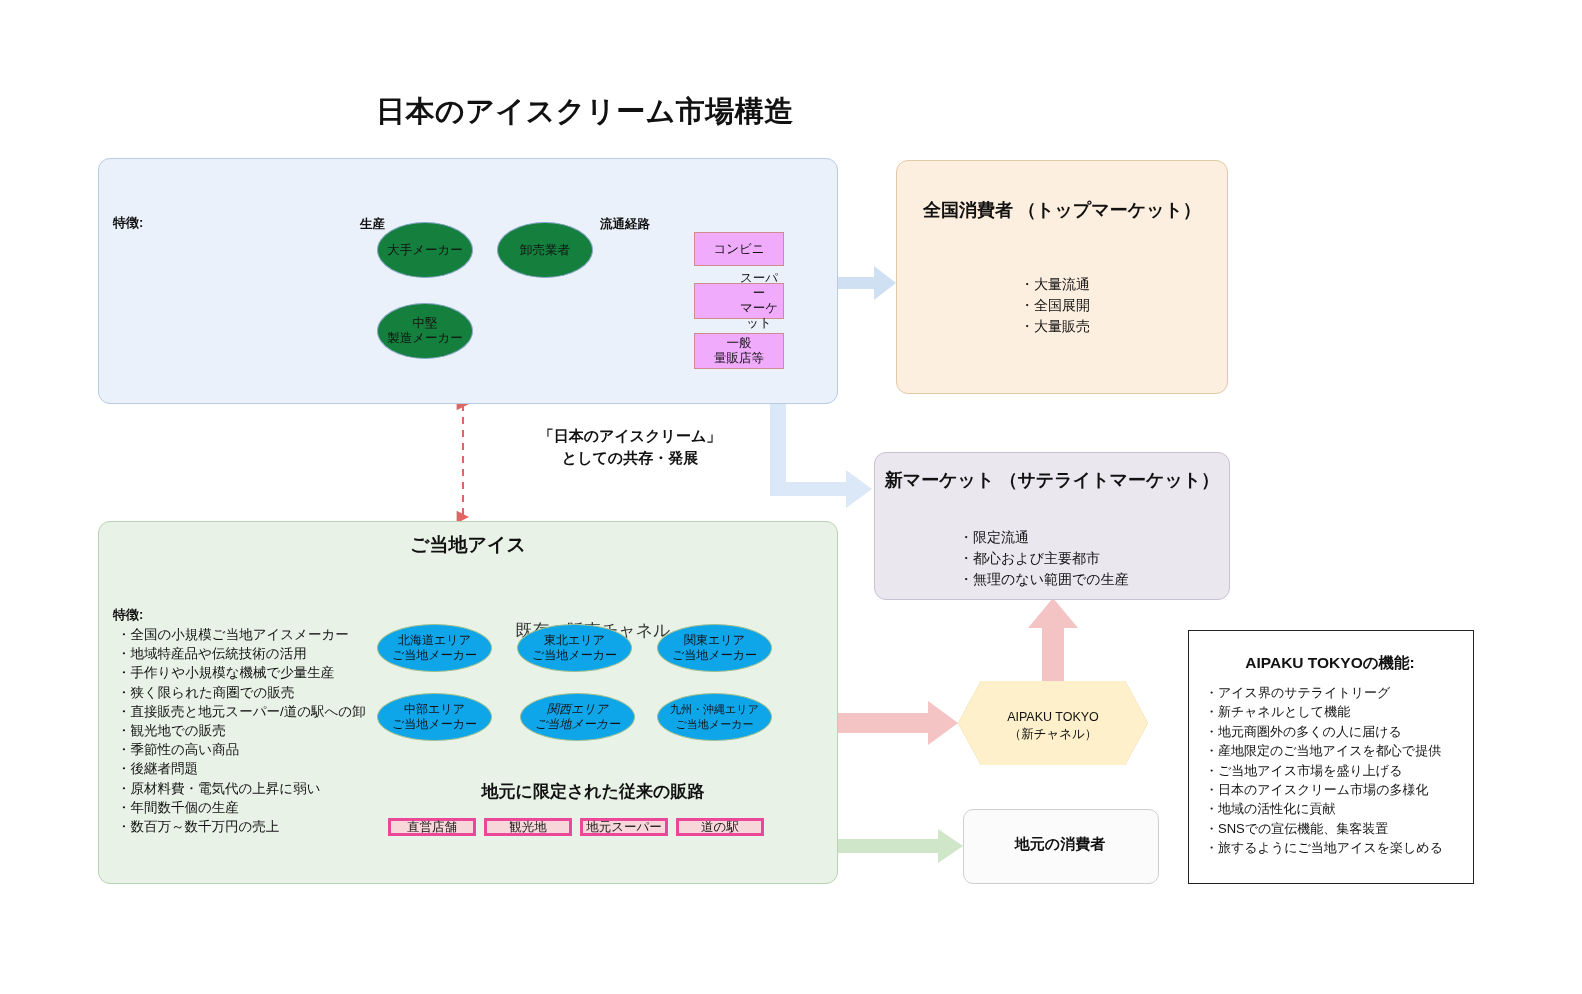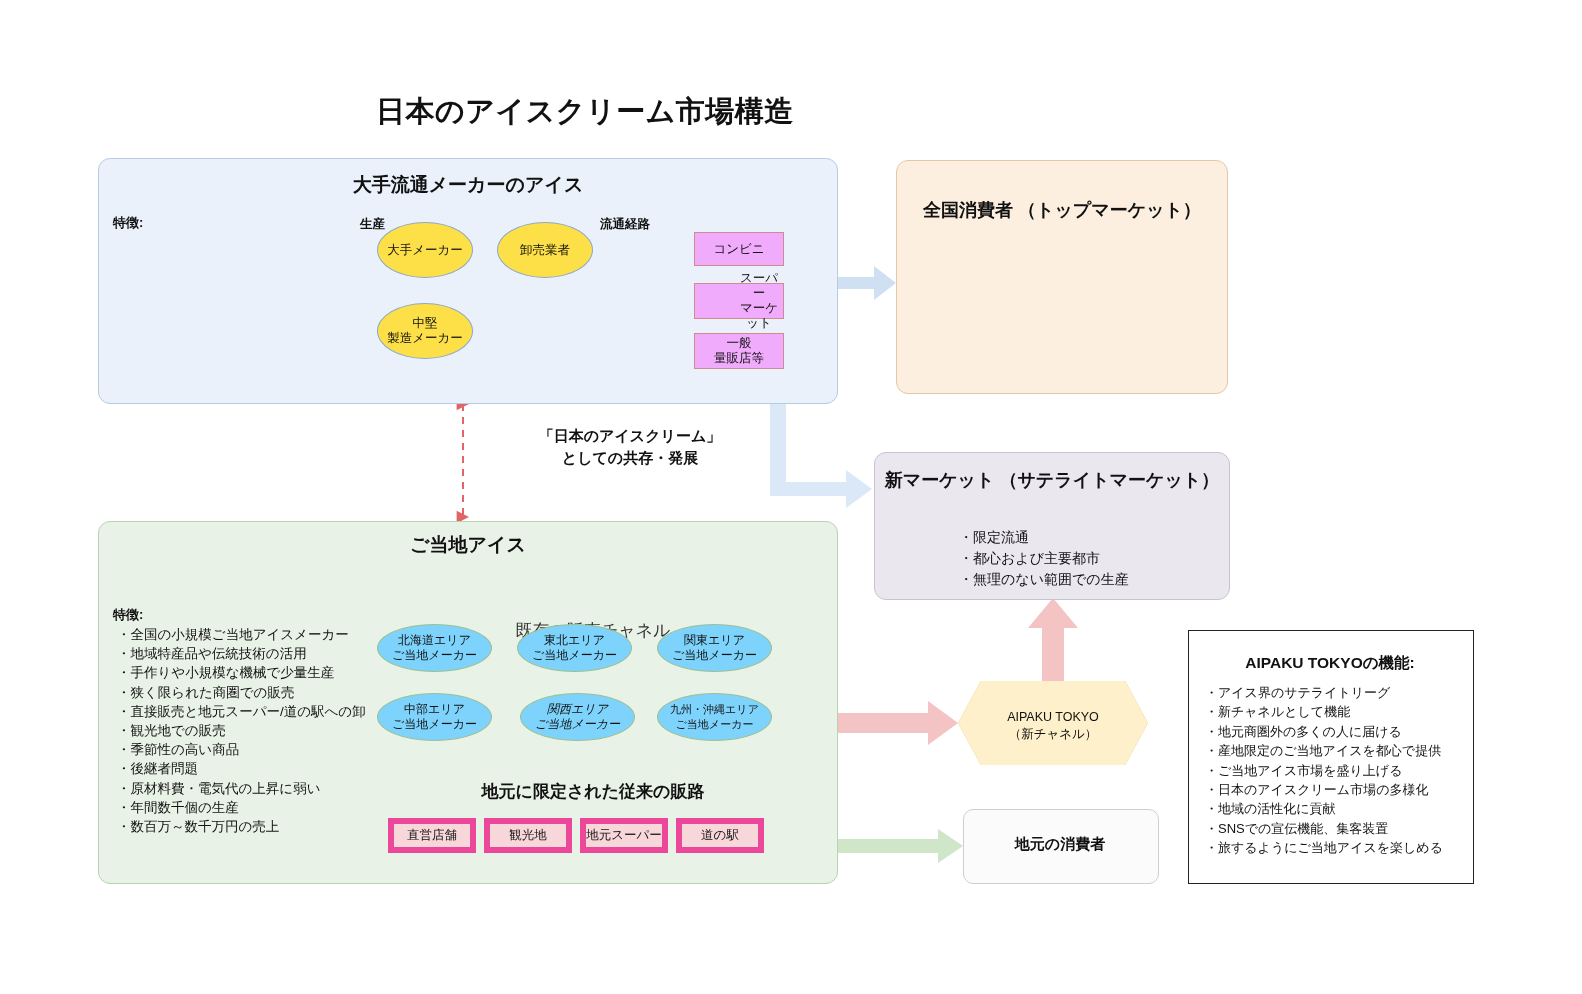--- a/index.html
+++ b/index.html
@@ -131,21 +131,21 @@
   .ell{
     border-radius:50%;
     display:flex;
     align-items:center;
     justify-content:center;
     text-align:center;
     box-sizing:border-box;
     white-space:pre-line;
   }
   .ell-blue{
-    background:#fde047;
+    background:#15803d;
     border:1px solid #8ba8cc;
     font-size:12.5px;
     line-height:15px;
     color:#111;
   }
   #ell-major{left:377px; top:222px; width:96px; height:56px;}
   #ell-mid{left:377px; top:303px; width:96px; height:56px;}
   #ell-whole{left:497px; top:222px; width:96px; height:56px;}
 
   
@@ -161,21 +161,21 @@
     color:#111;
     box-sizing:border-box;
     white-space:pre-line;
   }
   #pb-konbini{left:694px; top:232px; width:90px; height:34px;}
   #pb-super{left:694px; top:283px; width:90px; height:36px;padding-left:40px;}
   #pb-ippan{left:694px; top:333px; width:90px; height:36px;}
 
   
   .ell-green{
-    background:#7dd3fc;
+    background:#0ea5e9;
     border:1px solid #9cbf92;
     font-size:12px;
     line-height:15px;
     color:#111;
     width:115px;height:48px;
   }
   #ga0{left:377px; top:624px;}
   #ga1{left:517px; top:624px;}
   #ga2{left:657px; top:624px;}
   #ga3{left:377px; top:693px;}
@@ -193,24 +193,24 @@
   #route-head{
     left:378px; top:780px; width:430px;
     text-align:center;
     font-size:17px;
     font-weight:bold;
     color:#111;
   }
 
   .routebox{
     background:#f8d7da;
-    border:6px solid #ec4899;
+    border:3px solid #ec4899;
     display:flex;align-items:center;justify-content:center;
     font-size:12.5px;color:#111;box-sizing:border-box;
-    top:818px;height:35px;width:88px;
+    top:818px;height:18px;width:88px;
   }
   #rb0{left:388px;}
   #rb1{left:484px;}
   #rb2{left:580px;}
   #rb3{left:676px;}
 
   
   #hexagon{
     left:958px; top:681px; width:190px; height:84px;
     background:#fdf0ca;
@@ -304,21 +304,20 @@
     <g>
       <path d="M1042,681 L1042,628 L1028,628 L1053,598 L1078,628 L1064,628 L1064,681 Z" fill="#f4c3c3"></path>
     </g>
 
     <g>
       <path d="M838,839 L938,839 L938,829 L963,846 L938,863 L938,853 L838,853 Z" fill="#cfe6c8"></path>
     </g>
   </svg>
 
   <div class="abs panel" id="major-panel"></div>
-  <div class="abs panel-title" id="major-title">大手流通メーカーのアイス</div>
   <div class="abs feat-head" id="major-feat-head">特徴:</div>
 
   <div class="abs mini-label" id="label-seisan">生産</div>
   <div class="abs mini-label" id="label-ryutsu">流通経路</div>
 
   <div class="abs ell ell-blue" id="ell-major">大手メーカー</div>
   <div class="abs ell ell-blue" id="ell-mid">中堅
 製造メーカー</div>
   <div class="abs ell ell-blue" id="ell-whole">卸売業者</div>
 
@@ -363,20 +362,23 @@
 
   <div class="abs" id="route-head">地元に限定された従来の販路</div>
   <div class="abs routebox" id="rb0">直営店舗</div>
   <div class="abs routebox" id="rb1">観光地</div>
   <div class="abs routebox" id="rb2">地元スーパー</div>
   <div class="abs routebox" id="rb3">道の駅</div>
 
   <div class="abs panel" id="top-market"></div>
   <div class="abs mkt-title" id="top-market-title">全国消費者
 （トップマーケット）</div>
+  <div class="abs mkt-list" id="top-market-list">・大量流通
+・全国展開
+・大量販売</div>
 
   <div class="abs panel" id="new-market"></div>
   <div class="abs mkt-title" id="new-market-title">新マーケット
 （サテライトマーケット）</div>
   <div class="abs mkt-list" id="new-market-list">・限定流通
 ・都心および主要都市
 ・無理のない範囲での生産</div>
 
   <div class="abs" id="hexagon-border"></div>
   <div class="abs" id="hexagon"></div>

